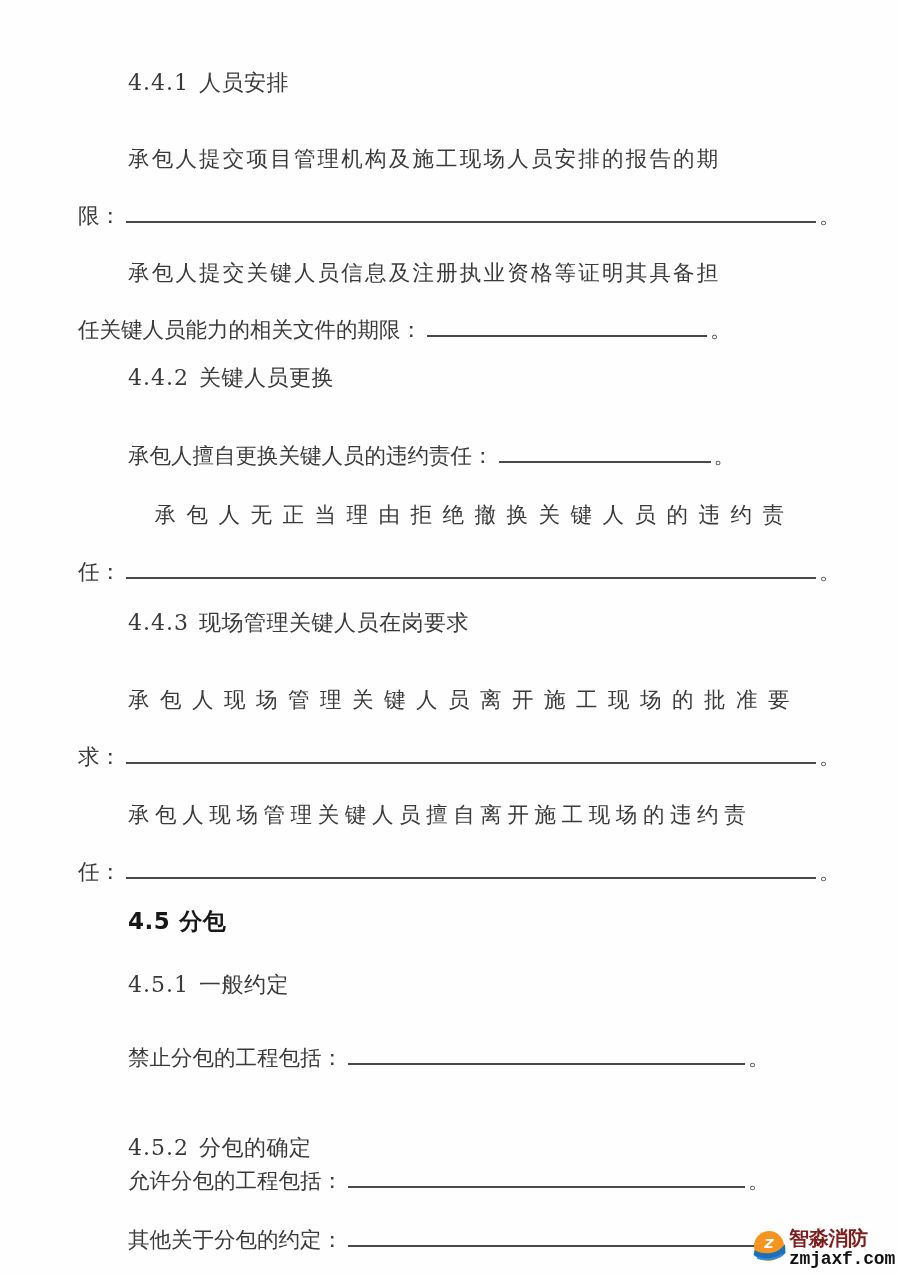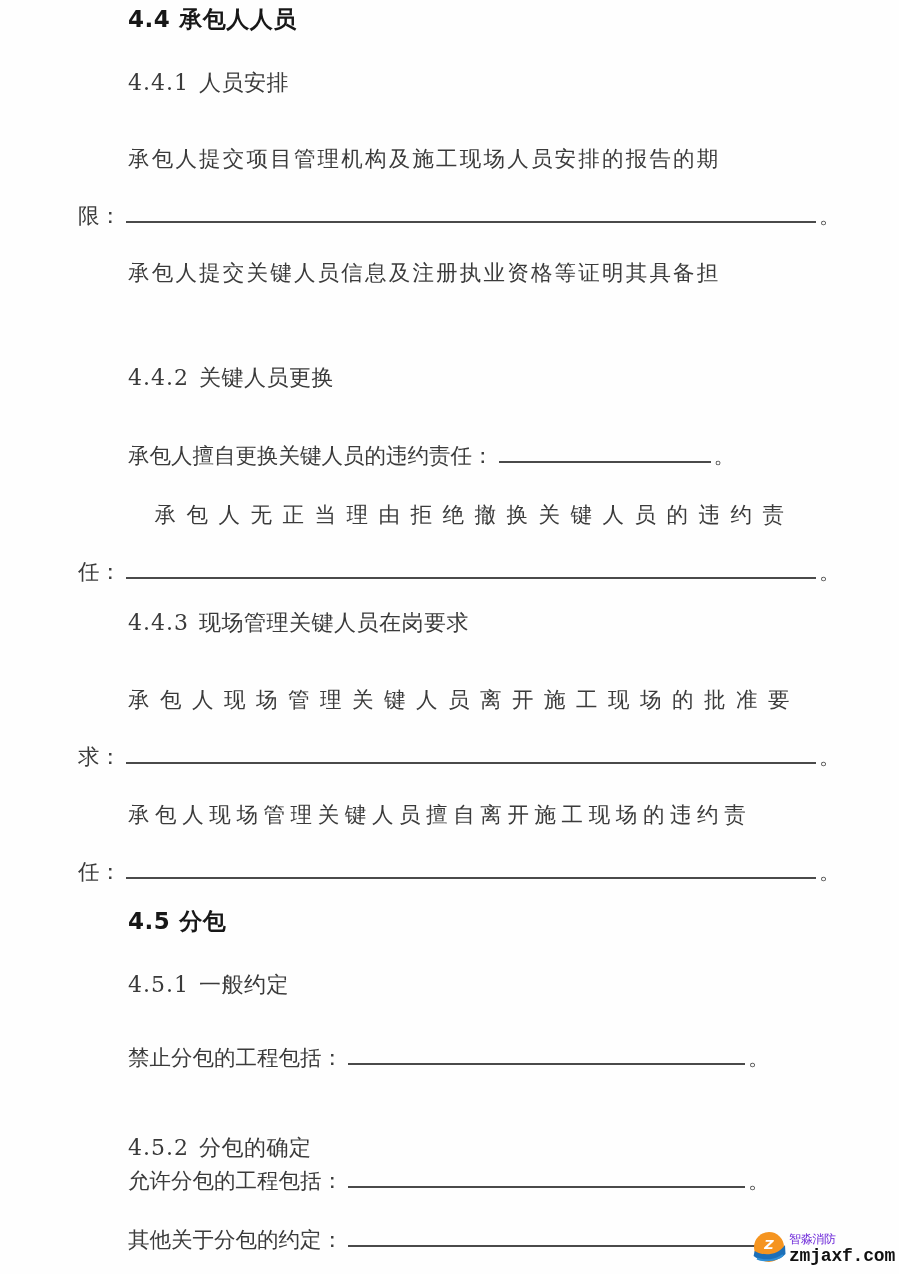--- a/index.html
+++ b/index.html
@@ -94,56 +94,56 @@
     gap: 3px;
     user-select: none;
   }
   #watermark .mark-text {
     display: flex;
     flex-direction: column;
     line-height: 1;
   }
   #watermark .cn {
     font-family: "DejaVu Sans", "Liberation Sans", sans-serif;
-    font-weight: 400;
-    font-size: 12px;
-    color: #6d28d9;
+    font-weight: 700;
+    font-size: 20px;
+    color: #7f1d1d;
     letter-spacing: -0.3px;
   }
   #watermark .url {
     font-family: Liberation Mono, monospace;
     font-weight: 700;
     font-size: 18px;
     color: #111111;
     letter-spacing: -0.2px;
     margin-top: 2px;
   }
 </style>
 </head>
 <body>
 
 <div id="page">
 
-  <div class="blk h2" style="top:6px;">
-    <span class="num">4.4</span><span>承包人人员</span>
-  </div>
 
   <div class="blk h3" style="top:70px;">
     <span class="num">4.4.1</span><span>人员安排</span>
   </div>
 
   <div class="blk para indent track-sm" style="top:130px;">
     <span>承包人提交项目管理机构及施工现场人员安排的报告的期</span>
   </div>
   <div class="blk para track-none" style="top:187px;">
     <span>限：</span><span class="rule" style="width:690px;"></span><span class="period">。</span>
   </div>
 
   <div class="blk para indent track-sm" style="top:244px;">
     <span>承包人提交关键人员信息及注册执业资格等证明其具备担</span>
+  </div>
+  <div class="blk para track-none" style="top:301px;">
+    <span>任关键人员能力的相关文件的期限：</span><span class="rule" style="width:280px;"></span><span class="period">。</span>
   </div>
 
   <div class="blk h3" style="top:365px;">
     <span class="num">4.4.2</span><span>关键人员更换</span>
   </div>
 
   <div class="blk para indent track-none" style="top:427px;">
     <span>承包人擅自更换关键人员的违约责任：</span><span class="rule" style="width:212px;"></span><span class="period">。</span>
   </div>
 

